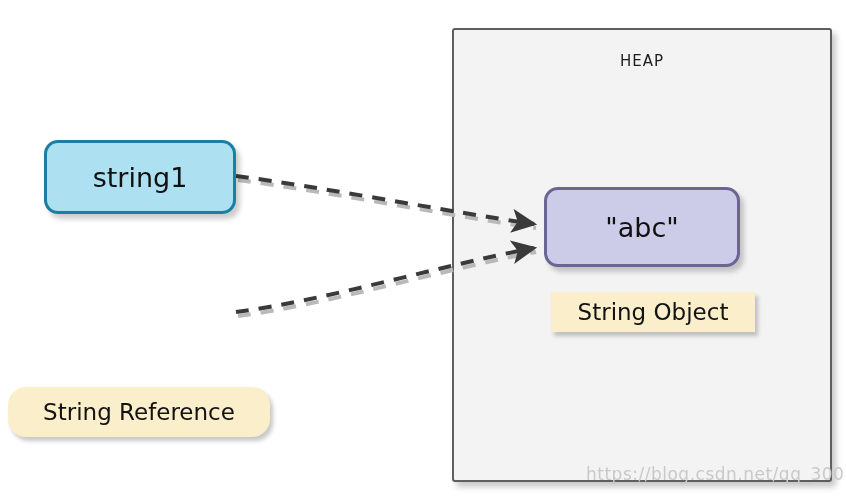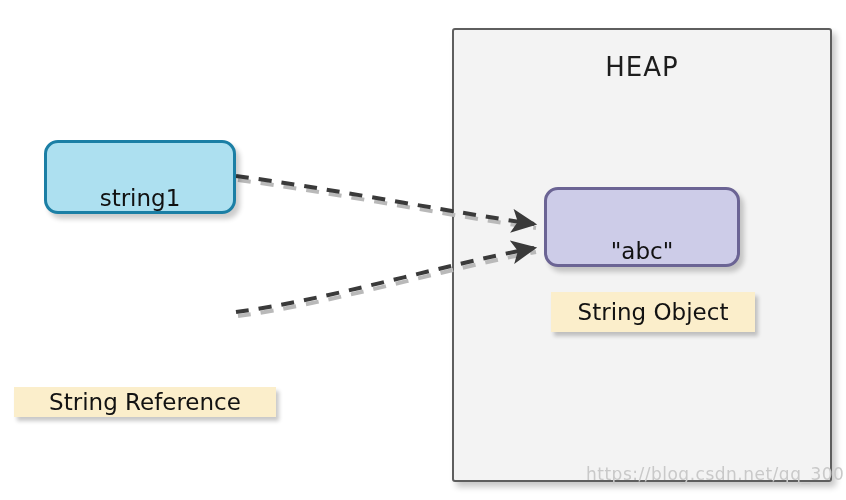--- a/index.html
+++ b/index.html
@@ -28,35 +28,35 @@
     border-radius: 3px;
     box-shadow: 4px 5px 6px rgba(0,0,0,0.22);
     box-sizing: border-box;
   }
   .heap-title {
     position: absolute;
     left: 452px;
     top: 52px;
     width: 380px;
     text-align: center;
-    font-size: 26px;
+    font-size: 15px;
     color: #1d1d1d;
     letter-spacing: 1px;
     font-family: "DejaVu Sans", sans-serif;
   }
 
   
   .node {
     position: absolute;
     box-sizing: border-box;
     border-radius: 14px;
     display: flex;
-    align-items: flex-end;
+    align-items: center;
     justify-content: center;
-    font-size: 23px;
+    font-size: 27px;
     color: #111111;
     box-shadow: 4px 5px 5px rgba(0,0,0,0.20);
   }
   .node.ref {
     background: #ade0f0;
     border: 3px solid #1b7fa5;
   }
   .node.obj {
     background: #cdcce8;
     border: 3px solid #6b6494;
@@ -73,21 +73,21 @@
     color: #121212;
     font-size: 23px;
     display: flex;
     align-items: center;
     justify-content: center;
     box-shadow: 3px 4px 4px rgba(0,0,0,0.22);
     box-sizing: border-box;
     padding: 12px 10px;
     white-space: nowrap;
   }
-  #caption-string-reference { left: 14px;  top: 387px; width: 262px; height: 30px; }
+  #caption-string-reference { left: 8px;  top: 387px; width: 262px; height: 50px; border-radius: 18px; }
   #caption-string-object    { left: 551px; top: 292px; width: 204px; height: 40px; }
 
   
   #arrows {
     position: absolute;
     left: 0; top: 0;
     width: 846px;
     height: 500px;
     pointer-events: none;
   }

